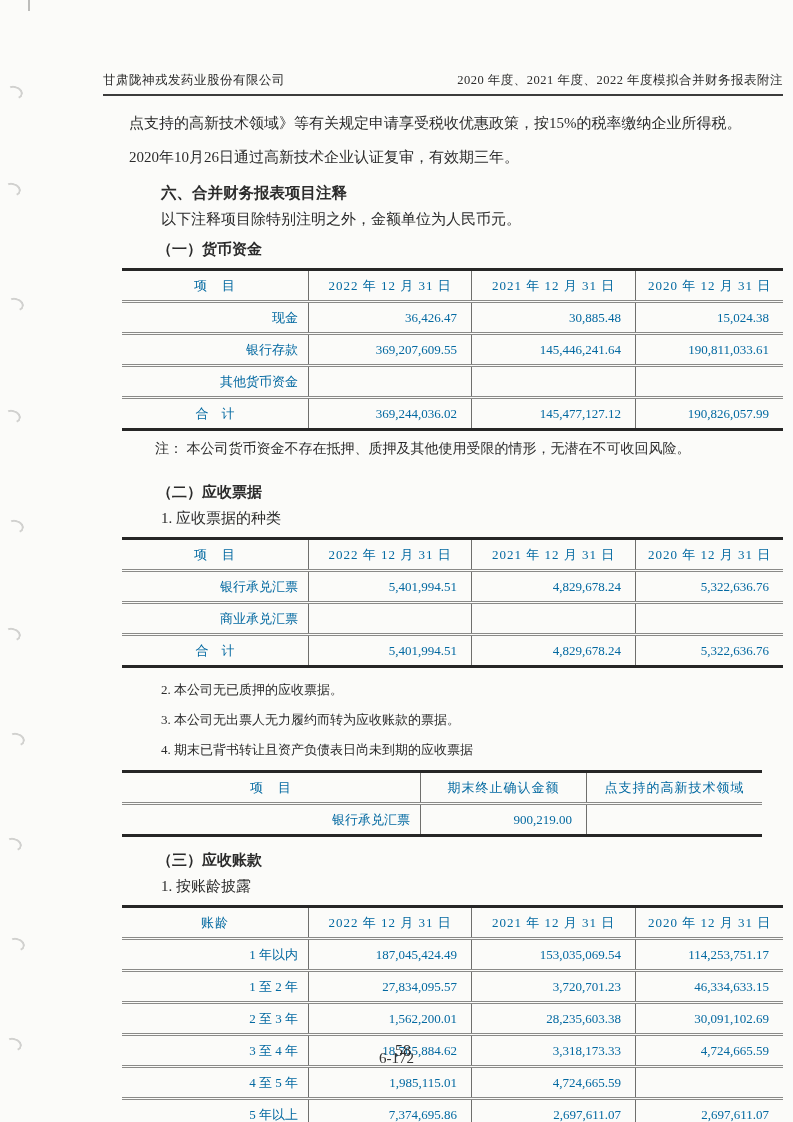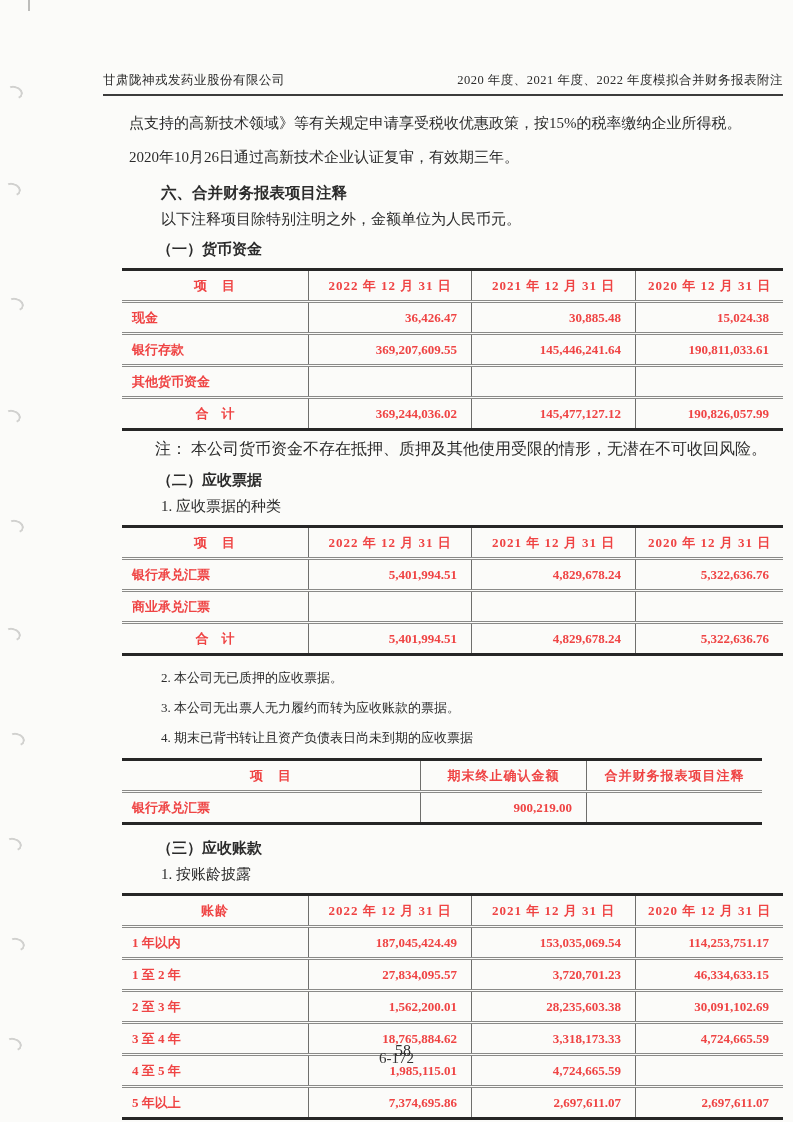--- a/index.html
+++ b/index.html
@@ -28,37 +28,37 @@
     position:absolute;left:103px;top:72px;width:680px;
     display:flex;justify-content:space-between;align-items:flex-end;
     font-size:12.5px;line-height:17px;letter-spacing:.5px;
     border-bottom:2px solid #3c3c3c;padding-bottom:5px;
   }
   .content{position:absolute;left:129px;top:96px;width:652px;}
   .para{margin:10px 0 0 0;font-size:15px;line-height:34px;}
   .h-main{margin:6px 0 0 32px;font-size:15.5px;line-height:26px;font-weight:bold;}
   .txt{margin:0 0 0 32px;font-size:15px;line-height:26px;}
   .h-sub{margin:4px 0 0 28px;font-size:15px;line-height:26px;font-weight:bold;}
-  .note-line{margin:4px 0 4px 26px;font-size:16px;line-height:28px;}
+  .note-line{margin:4px 0 16px 26px;font-size:14px;line-height:28px;}
   .num-note{margin:2px 0 0 32px;font-size:13px;line-height:28px;}
 
   table.doc{
     border-collapse:collapse;table-layout:fixed;
     width:578px;margin:6px 0 0 -7px;
-    font-size:13px;color:#ef4444;
-    border-top:3px solid #262626;border-bottom:3px solid #262626;font-weight:bold;
+    font-size:13px;color:#0369a1;
+    border-top:3px solid #262626;border-bottom:3px solid #262626;
   }
   table.doc td{
     height:29px;padding:0 10px;overflow:hidden;white-space:nowrap;
     border-bottom:3px double #8a8a88;
   }
   table.doc tr:last-child td{border-bottom:none;}
   table.doc td + td{border-left:1px solid #6f6f6d;}
   table.doc td.hd{text-align:center;letter-spacing:1px;}
-  table.doc td.lbl{text-align:left;}
+  table.doc td.lbl{text-align:right;}
   table.doc td.num{text-align:right;padding-right:14px;}
   table.doc td.ctr{text-align:center;}
 
   .c1{width:166px}.c2{width:142px}.c3{width:143px}.c4{width:127px}
   .e1{width:278px}.e2{width:145px}.e3{width:155px}
 
   .footer{
     position:absolute;left:0;top:1050px;width:793px;
     text-align:center;font-size:15px;color:#333;
   }
@@ -173,21 +173,21 @@
 
     <div class="num-note" style="margin-top:8px">2. 本公司无已质押的应收票据。</div>
     <div class="num-note">3. 本公司无出票人无力履约而转为应收账款的票据。</div>
     <div class="num-note">4. 期末已背书转让且资产负债表日尚未到期的应收票据</div>
 
     <table class="doc">
       <tbody>
           <tr>
         <td class="hd e1">项　目</td>
         <td class="hd e2">期末终止确认金额</td>
-        <td class="hd e3">合并财务报表项目注释</td>
+        <td class="hd e3">点支持的高新技术领域</td>
       </tr>
       <tr>
         <td class="lbl">银行承兑汇票</td>
         <td class="num">900,219.00</td>
         <td class="num"></td>
       </tr>
     </tbody>
       </table>
 
     <div class="h-sub" style="margin-top:10px">（三）应收账款</div>

